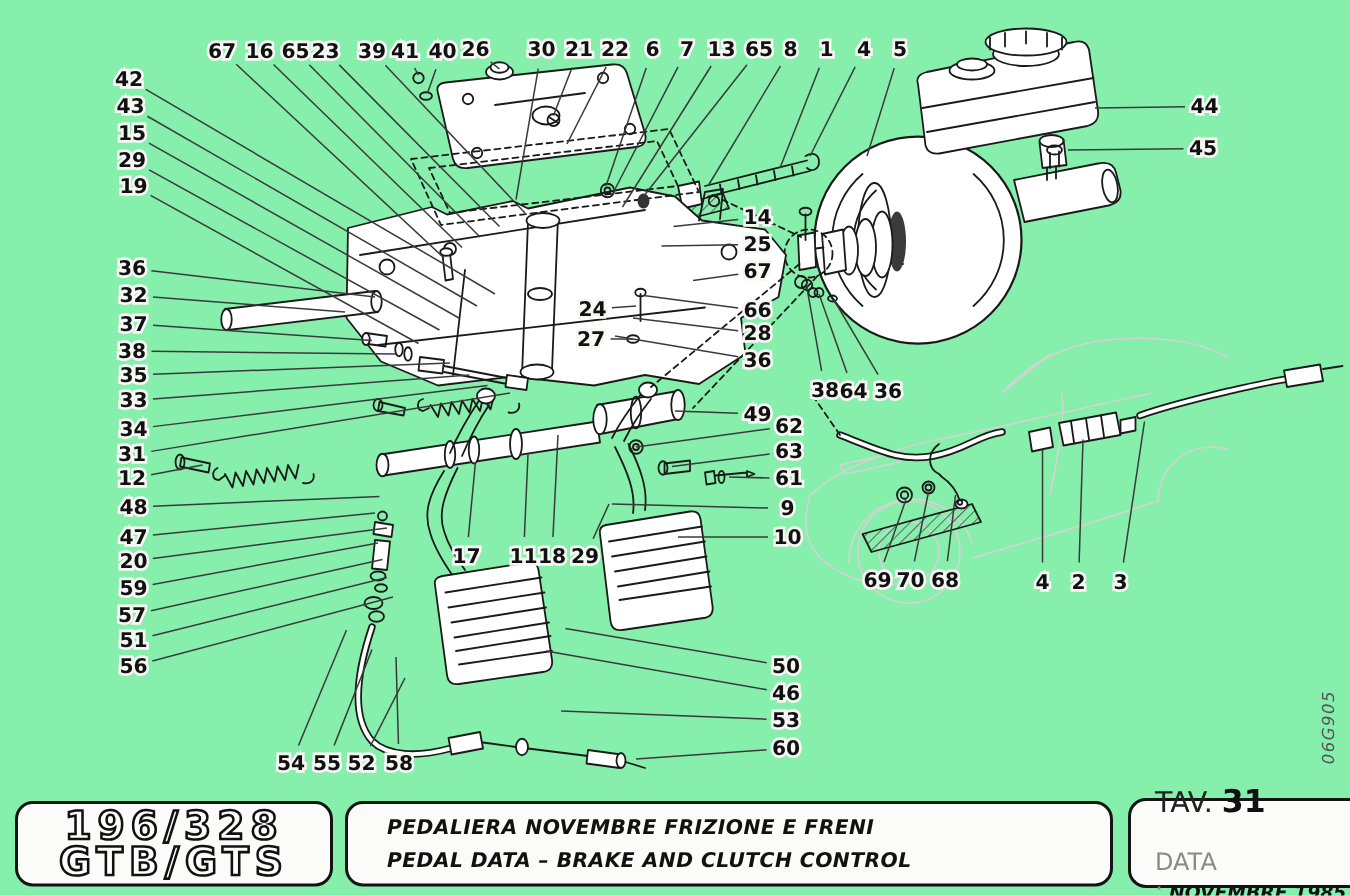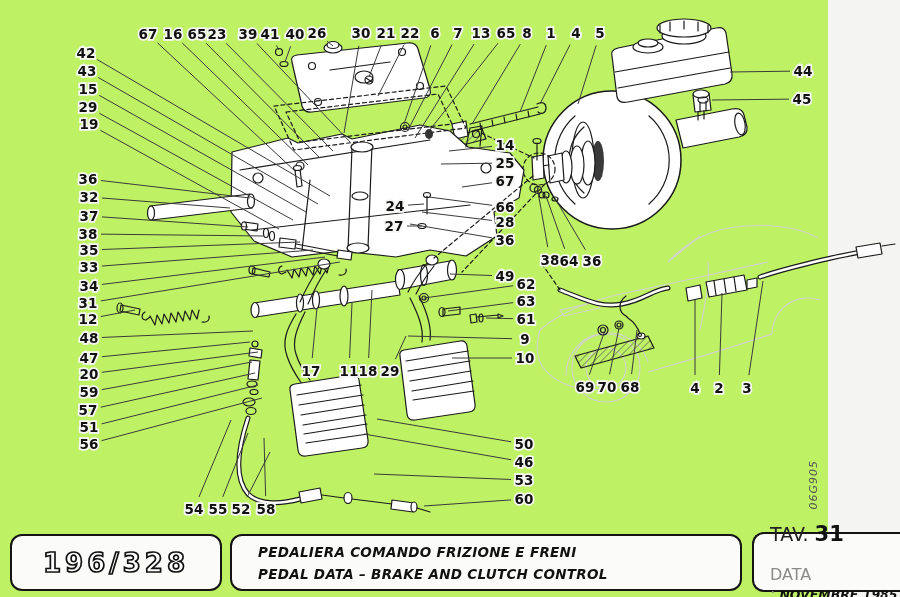--- a/index.html
+++ b/index.html
@@ -1,17 +1,17 @@
 <!DOCTYPE html>
 <html><head>
 <meta charset="utf-8">
 <style>
   html,body{margin:0;padding:0;}
   body{width:900px;height:597px;background:#f4f4f2;font-family:"DejaVu Sans",sans-serif;overflow:hidden;}
-  .page{position:relative;width:828px;height:597px;background:#bef264;}
+  .page{position:relative;width:900px;height:597px;background:#86efac;}
   svg{position:absolute;left:0;top:0;}
   .leader{stroke:#3a3a3a;stroke-width:1;}
   .part-num{font:bold 13.5px "DejaVu Sans",sans-serif;fill:#111;text-anchor:middle;paint-order:stroke;stroke:#f6f6f4;stroke-width:3.5px;}
   .ink{stroke:#1a1a1a;fill:none;stroke-width:1.2;stroke-linejoin:round;stroke-linecap:round;}
   .fillw{fill:#ffffff;}
   .faint{stroke:#d3d3cf;fill:none;stroke-width:1.1;}
   .dash{stroke-dasharray:4,3;}
   .tube{stroke:#1a1a1a;stroke-width:5;fill:none;}
   .tube-core{stroke:#fdfdfc;stroke-width:2.6;fill:none;}
   
@@ -418,24 +418,25 @@
         <text x="695" y="392.5" class="part-num">4</text>
         <line x1="719.4103217741962" y1="375.0064771504561" x2="722" y2="293" class="leader"></line>
         <text x="719" y="392.5" class="part-num">2</text>
         <line x1="748.9225499228615" y1="375.14294739086347" x2="763" y2="281" class="leader"></line>
         <text x="747" y="392.5" class="part-num">3</text>
       </g>
   </svg>
 
   <div class="box logo-box">
     <div class="logo-line">196/328</div>
+    <div class="logo-line">GTB/GTS</div>
   </div>
 
   <div class="box title-box">
-    <div class="title-line">PEDALIERA COMANDO FRIZIONE E FRENI</div>
+    <div class="title-line">PEDALIERA NOVEMBRE FRIZIONE E FRENI</div>
     <div class="title-line">PEDAL DATA – BRAKE AND CLUTCH CONTROL</div>
   </div>
 
   <div class="box tav-box">
     <div class="tav-line1">
       <span>TAV.</span><span class="tav-num">31</span>
     </div>
     <div>
       <span class="data-label">DATA :</span><span class="data-value">NOVEMBRE 1985</span>
     </div>

